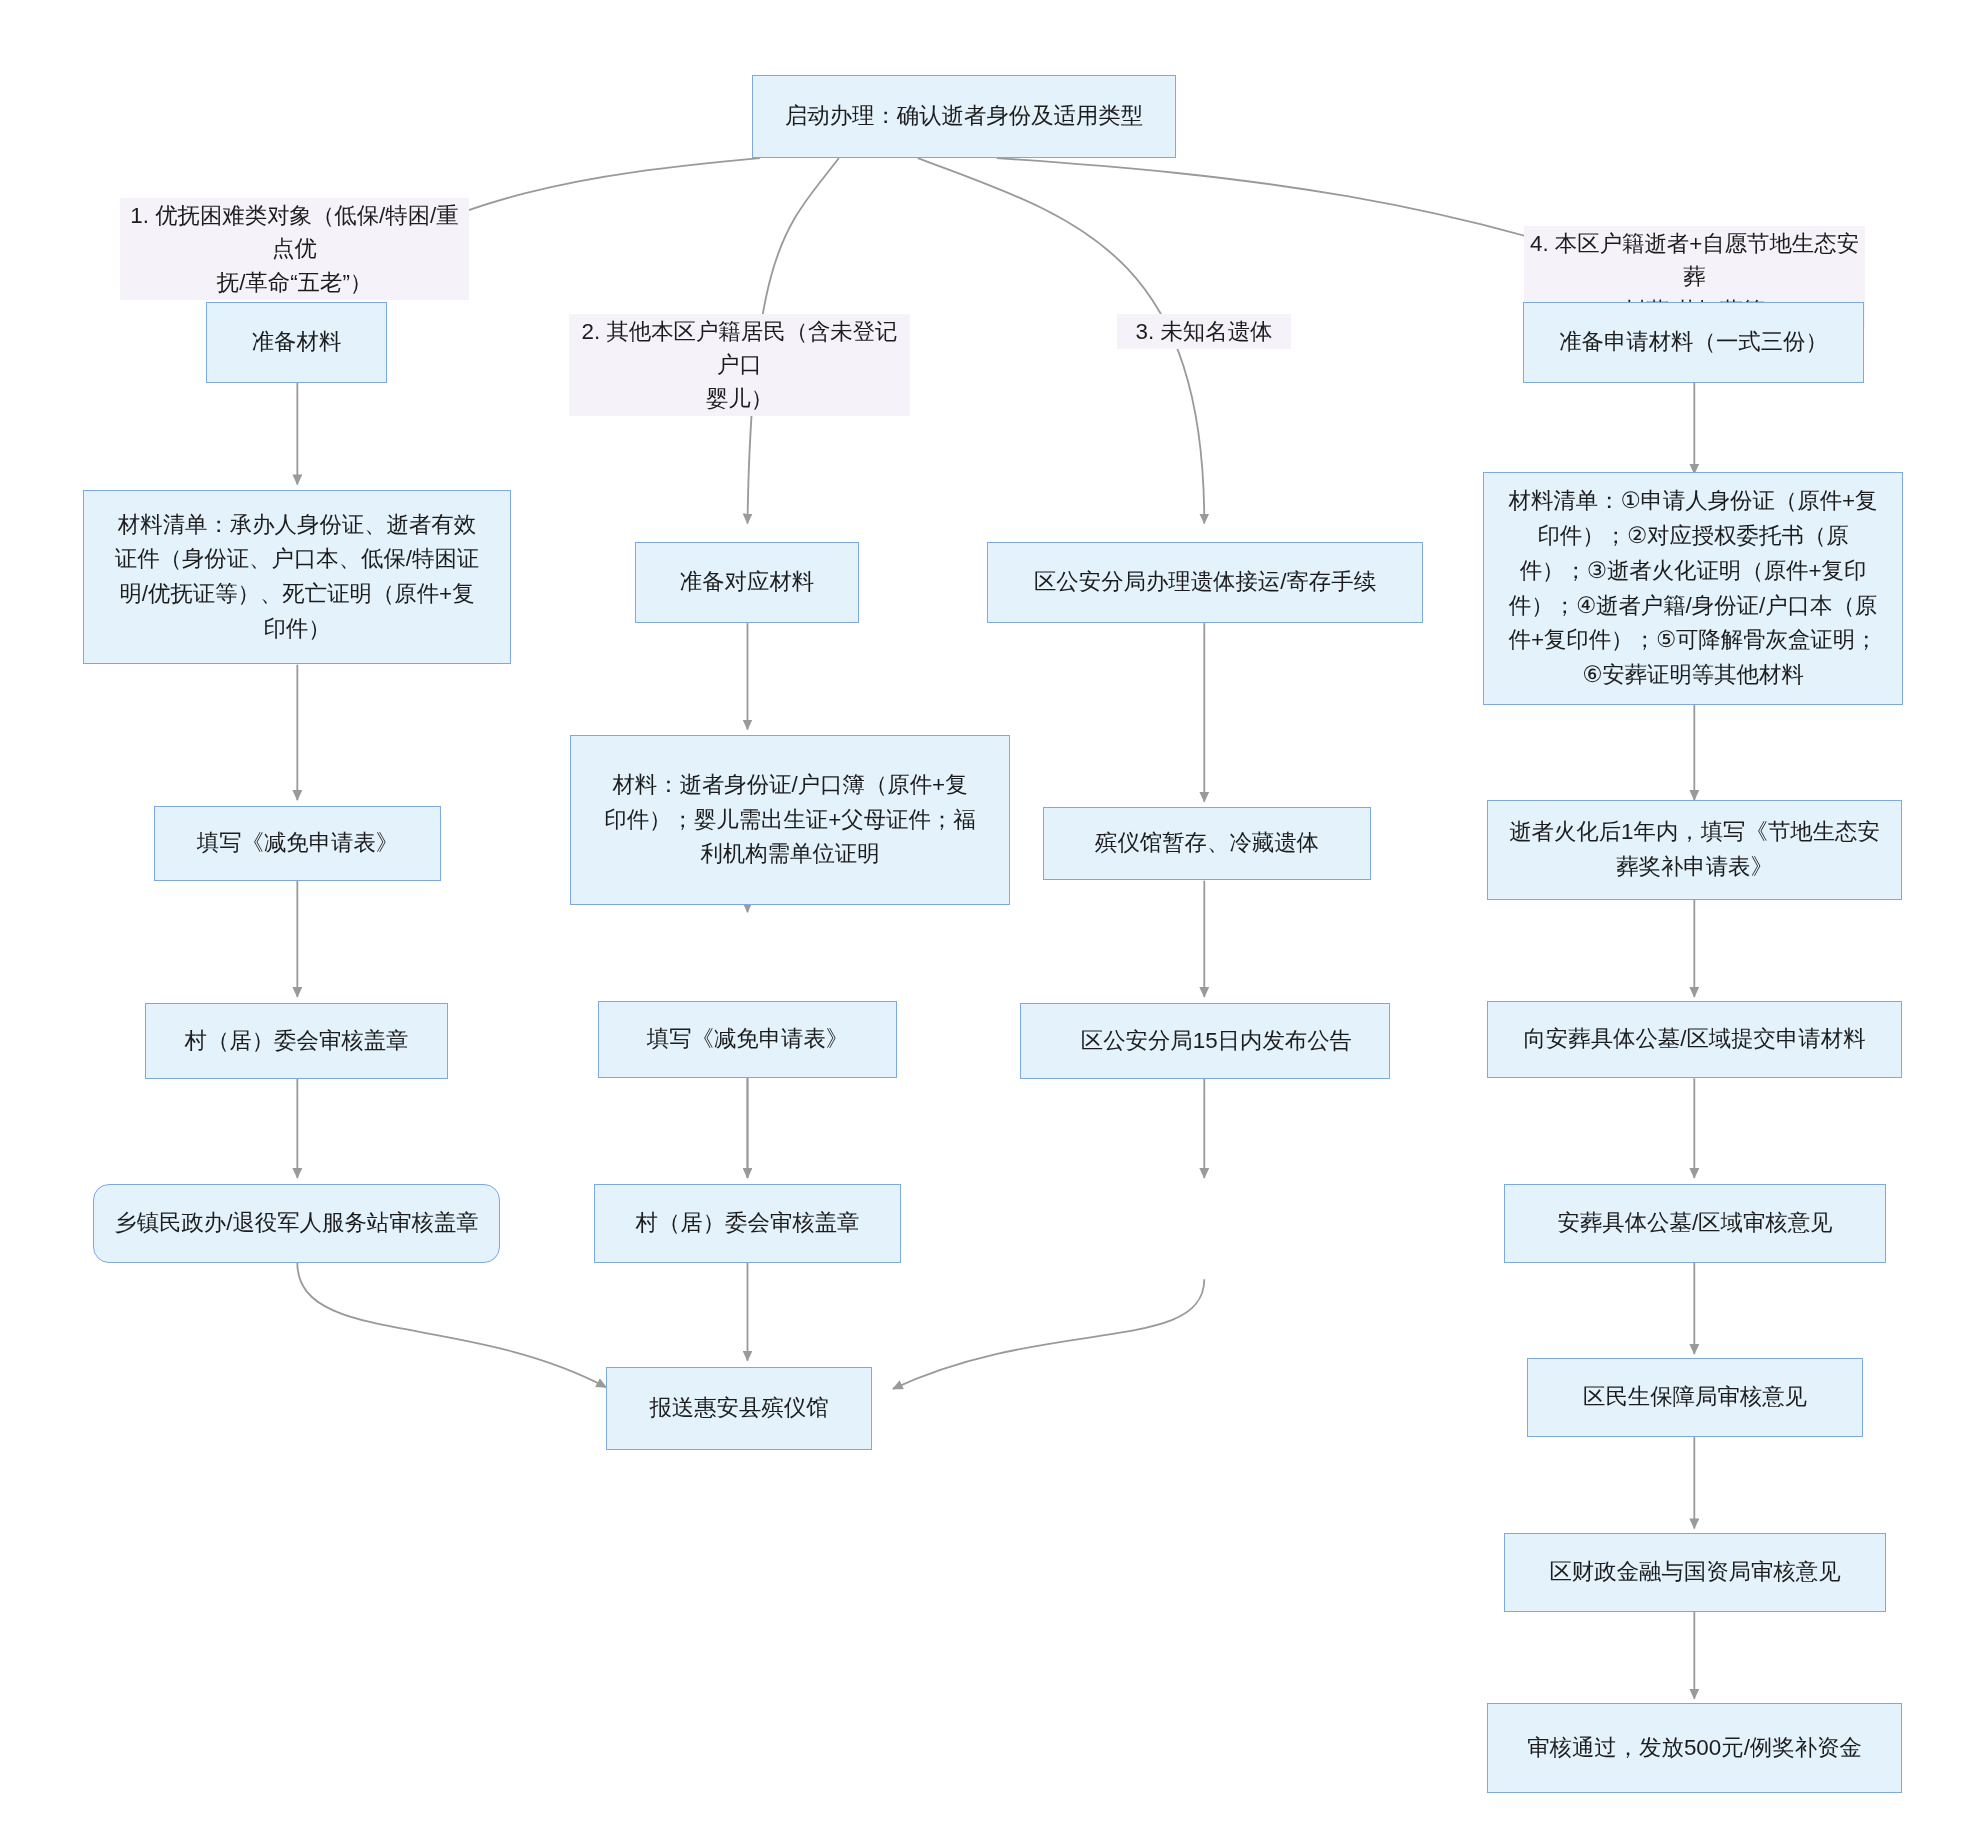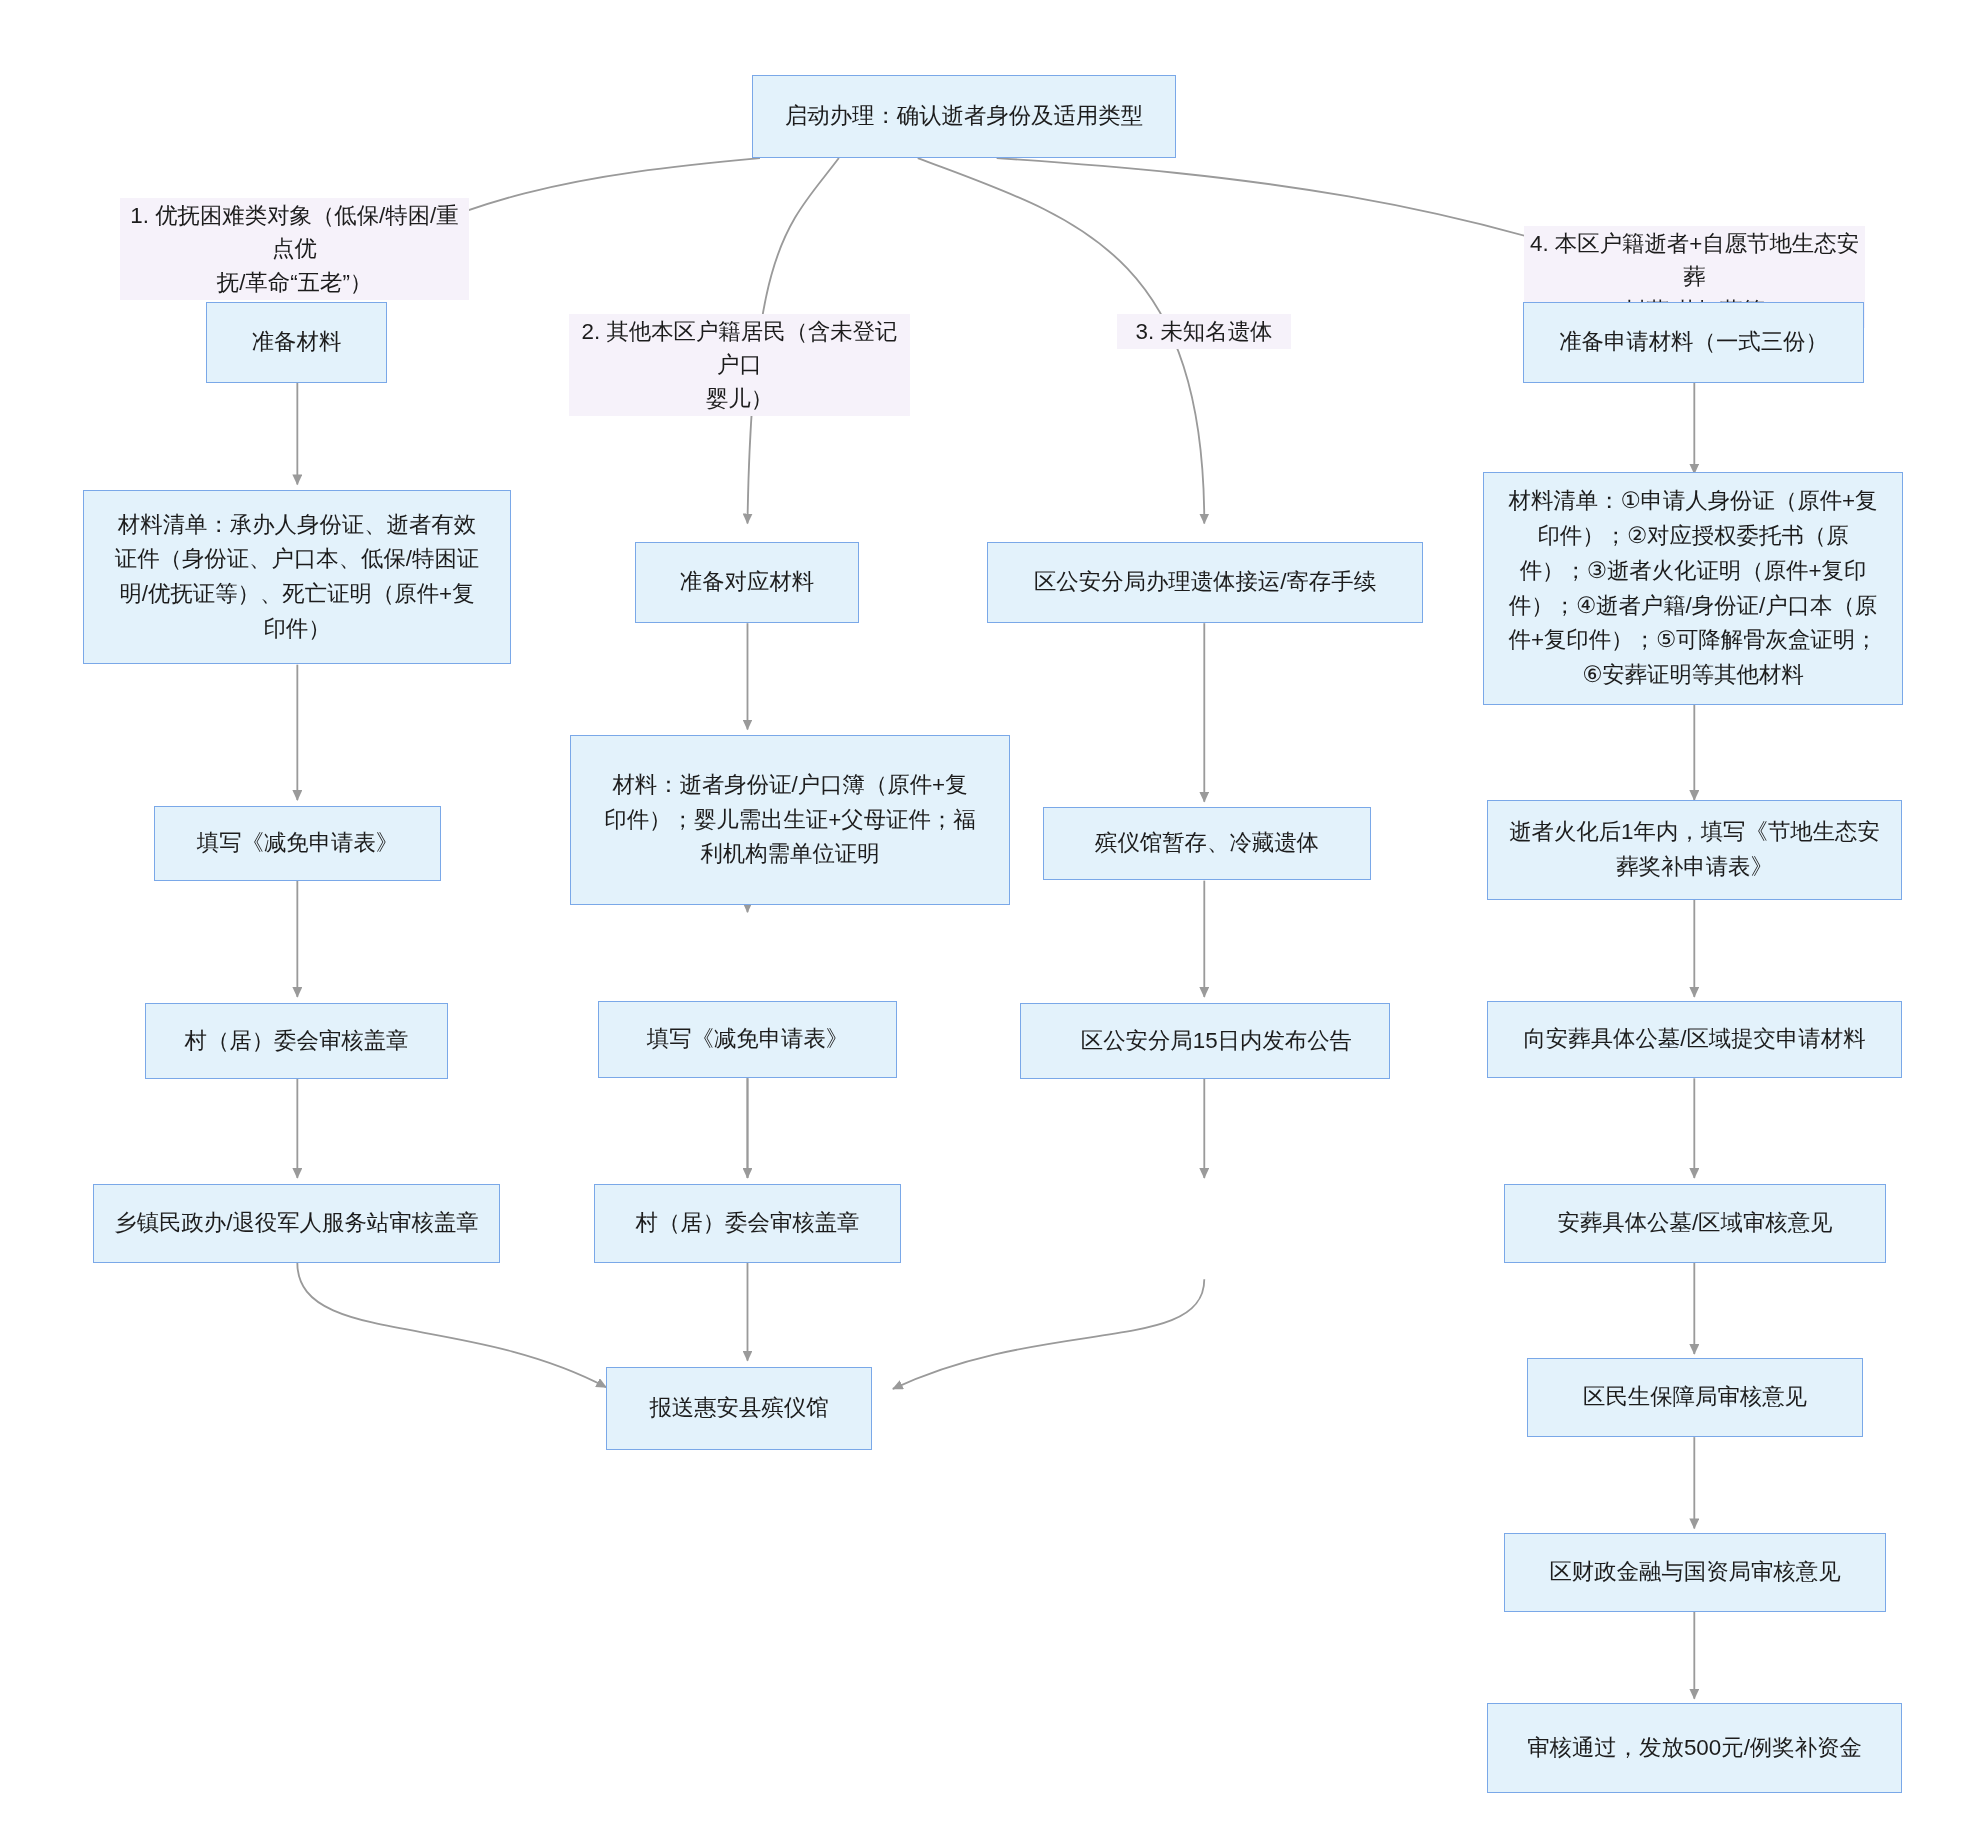--- a/index.html
+++ b/index.html
@@ -101,21 +101,21 @@
   <div class="branch-label" style="left:1524px; top:198px; width:341px;margin-top:28px;">4. 本区户籍逝者+自愿节地生态安葬
 （树葬/花坛葬等）</div>
 
   <div class="node" style="left:206px; top:302px; width:181px; height:81px;">准备材料</div>
   <div class="node" style="left:83px; top:490px; width:428px; height:174px;">材料清单：承办人身份证、逝者有效
 证件（身份证、户口本、低保/特困证
 明/优抚证等）、死亡证明（原件+复
 印件）</div>
   <div class="node" style="left:154px; top:806px; width:287px; height:75px;">填写《减免申请表》</div>
   <div class="node" style="left:145px; top:1003px; width:303px; height:76px;">村（居）委会审核盖章</div>
-  <div class="node" style="left:93px; top:1184px; width:407px; height:79px;">乡镇民政办/退役军人服务站审核盖章</div>
+  <div class="node" style="left:93px; top:1184px; width:407px; height:79px;border-radius:16px;">乡镇民政办/退役军人服务站审核盖章</div>
 
   <div class="node" style="left:635px; top:542px; width:224px; height:81px;">准备对应材料</div>
   <div class="node" style="left:526px; top:735px; width:440px; height:170px;margin-left:44px;">材料：逝者身份证/户口簿（原件+复
 印件）；婴儿需出生证+父母证件；福
 利机构需单位证明</div>
   <div class="node" style="left:598px; top:1001px; width:299px; height:77px;">填写《减免申请表》</div>
   <div class="node" style="left:594px; top:1184px; width:307px; height:79px;">村（居）委会审核盖章</div>
 
   <div class="node" style="left:987px; top:542px; width:436px; height:81px;">区公安分局办理遗体接运/寄存手续</div>
   <div class="node" style="left:1043px; top:807px; width:328px; height:73px;">殡仪馆暂存、冷藏遗体</div>

